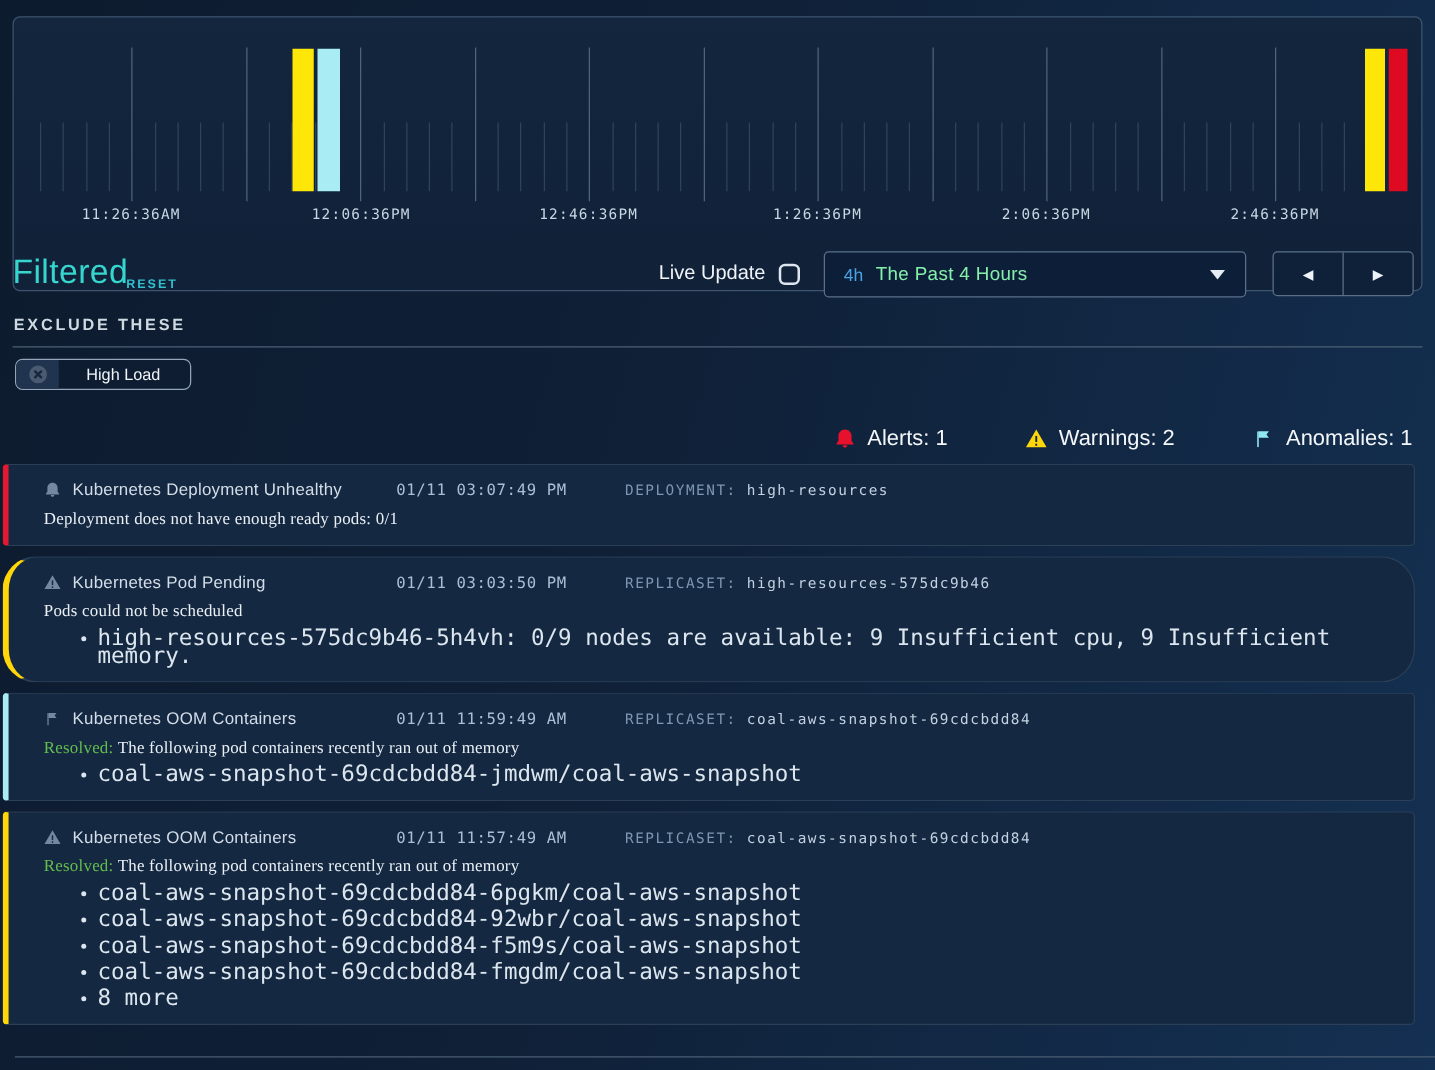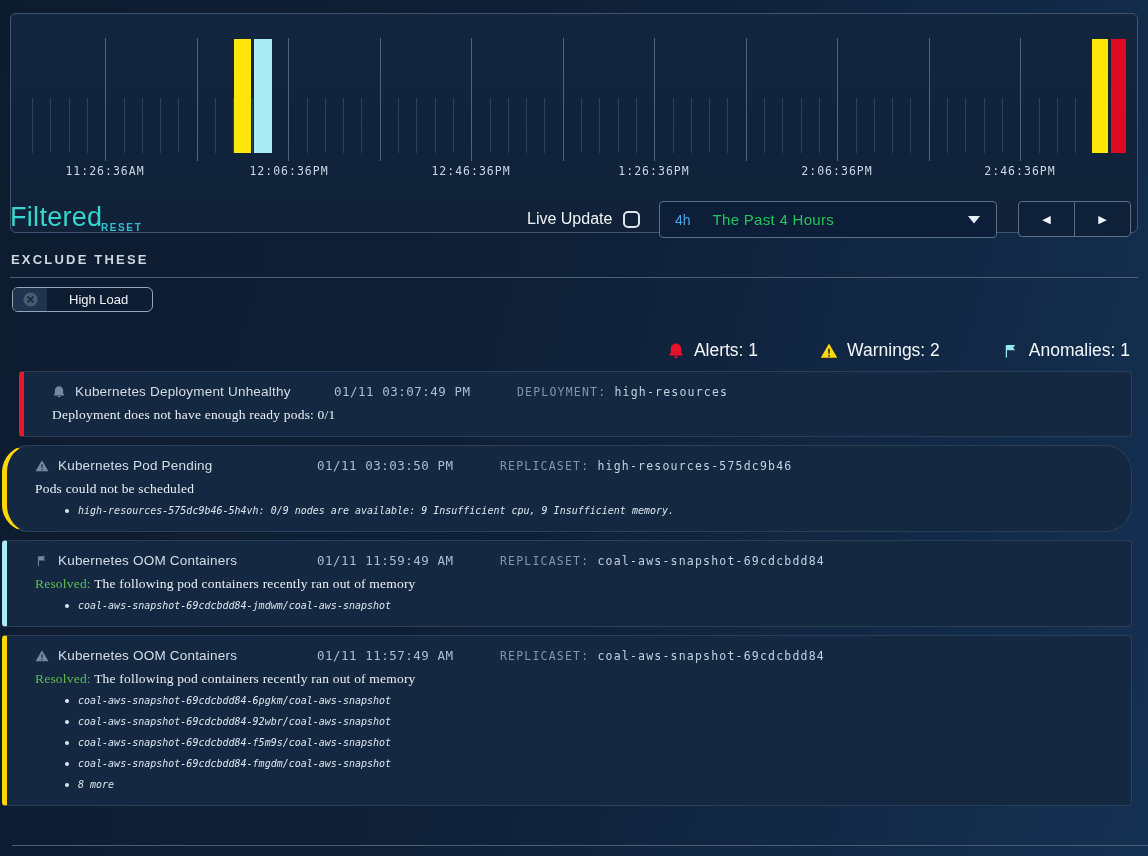--- a/index.html
+++ b/index.html
@@ -30,21 +30,21 @@
   .filtered-title { position:absolute; left:10px; top:202px; font-size:27px; font-weight:400; color:#36d6cf; letter-spacing:0.3px; }
   .reset-link { position:absolute; left:101px; top:222px; font-size:10px; font-weight:700; letter-spacing:1.6px; color:#33bfce; cursor:pointer; }
   .live-update-label { position:absolute; left:527px; top:210px; font-size:16px; color:#f0f4f8; }
   .live-update-checkbox { position:absolute; left:623px; top:211px; width:17px; height:17px; border:2px solid #dde6ef; border-radius:5px; background:transparent; cursor:pointer; }
   .range-dropdown {
     position:absolute; left:659px; top:201px; width:338px; height:37px;
     border:1px solid #5a7089; border-radius:4px; background:#0d1f38;
     display:flex; align-items:center; cursor:pointer;
   }
   .range-badge { margin-left:15px; font-size:14px; color:#4aa3e6; }
-  .range-text { margin-left:22px; font-size:15px; color:#22c55e; letter-spacing:0.3px;text-align:right; }
+  .range-text { margin-left:10px; font-size:15px; color:#86efac; letter-spacing:0.3px;text-align:right; }
   .range-caret { margin-left:auto; margin-right:16px; width:12px; height:8px; fill:#e5edf4; }
   .pager {
     position:absolute; left:1018px; top:201px; width:113px; height:36px;
     border:1px solid #5a7089; border-radius:4px; background:#0f2139;
     display:flex;
   }
   .pager-btn { flex:1; display:flex; align-items:center; justify-content:center; font-size:11px; color:#eef3f8; cursor:pointer; }
   .pager-divider { width:1px; background:#5a7089; }
 
   
@@ -78,21 +78,21 @@
   .card-title-wrap svg { width:14px; height:14px; flex:none; fill:#7488a0; }
   .card-title { font-size:13.5px; color:#d3dde8; letter-spacing:0.2px; white-space:nowrap; }
   .card-timestamp { font-family:"DejaVu Sans Mono", monospace; font-size:12.5px; letter-spacing:0.5px; color:#a9bfd4; white-space:nowrap; }
   .card-key { font-family:"DejaVu Sans Mono", monospace; font-size:11.5px; letter-spacing:1.2px; color:#7e97b1; white-space:nowrap; }
   .card-key .key-value { color:#c2d2e1; }
   .card-message { margin-top:8px; font-size:13.5px; color:#eaf0f6; letter-spacing:0.2px;font-family:Liberation Serif, serif; }
   .resolved-prefix { color:#63bd4e; }
   .card-bullets { list-style:none; margin-top:5px; }
   .card-bullets li {
     position:relative; padding-left:43px; margin-top:7px;
-    font-family:"DejaVu Sans Mono", monospace; font-size:10px; color:#dce6ef; line-height:14px;font-style:italic;
+    font-family:"DejaVu Sans Mono", monospace; font-size:18px; color:#dce6ef; line-height:14px;
   }
   .card-bullets li::before {
     content:""; position:absolute; left:30px; top:5px; width:4px; height:4px; border-radius:50%; background:currentColor;
   }
   .more-link { color:#2fd8cc; cursor:pointer; }
 
   .bottom-divider { position:absolute; left:12px; top:845px; width:1136px; height:1px; background:#4a5d73; }
 </style>
 </head>
 <body>
@@ -227,21 +227,21 @@
     <svg viewBox="0 0 24 24" fill="#8fe8f2">
       <path d="M6.5 4h11l-2.6 3.5L17.5 11h-11z"></path>
       <rect x="5" y="4" width="1.7" height="17" rx="0.85"></rect>
     </svg>
     <span>Anomalies: 1</span>
   </div>
 </div>
 
 <div class="cards">
 
-  <div class="card" style="border-left-color: rgb(225, 25, 49); margin-left: 17px;">
+  <div class="card" style="border-left-color: rgb(225, 25, 49);">
     <div class="card-header">
       <div class="card-title-wrap">
         <svg viewBox="0 0 24 24">
           <path d="M12 2c-3.9 0-7 3.1-7 7v5l-2 3v1h18v-1l-2-3V9c0-3.9-3.1-7-7-7zM9.5 19a2.5 2.5 0 0 0 5 0z"></path>
         </svg>
         <span class="card-title">Kubernetes Deployment Unhealthy</span>
       </div>
       <span class="card-timestamp">01/11 03:07:49 PM</span>
       <span class="card-key"><span>DEPLOYMENT: </span><span class="key-value">high-resources</span></span>
     </div>

